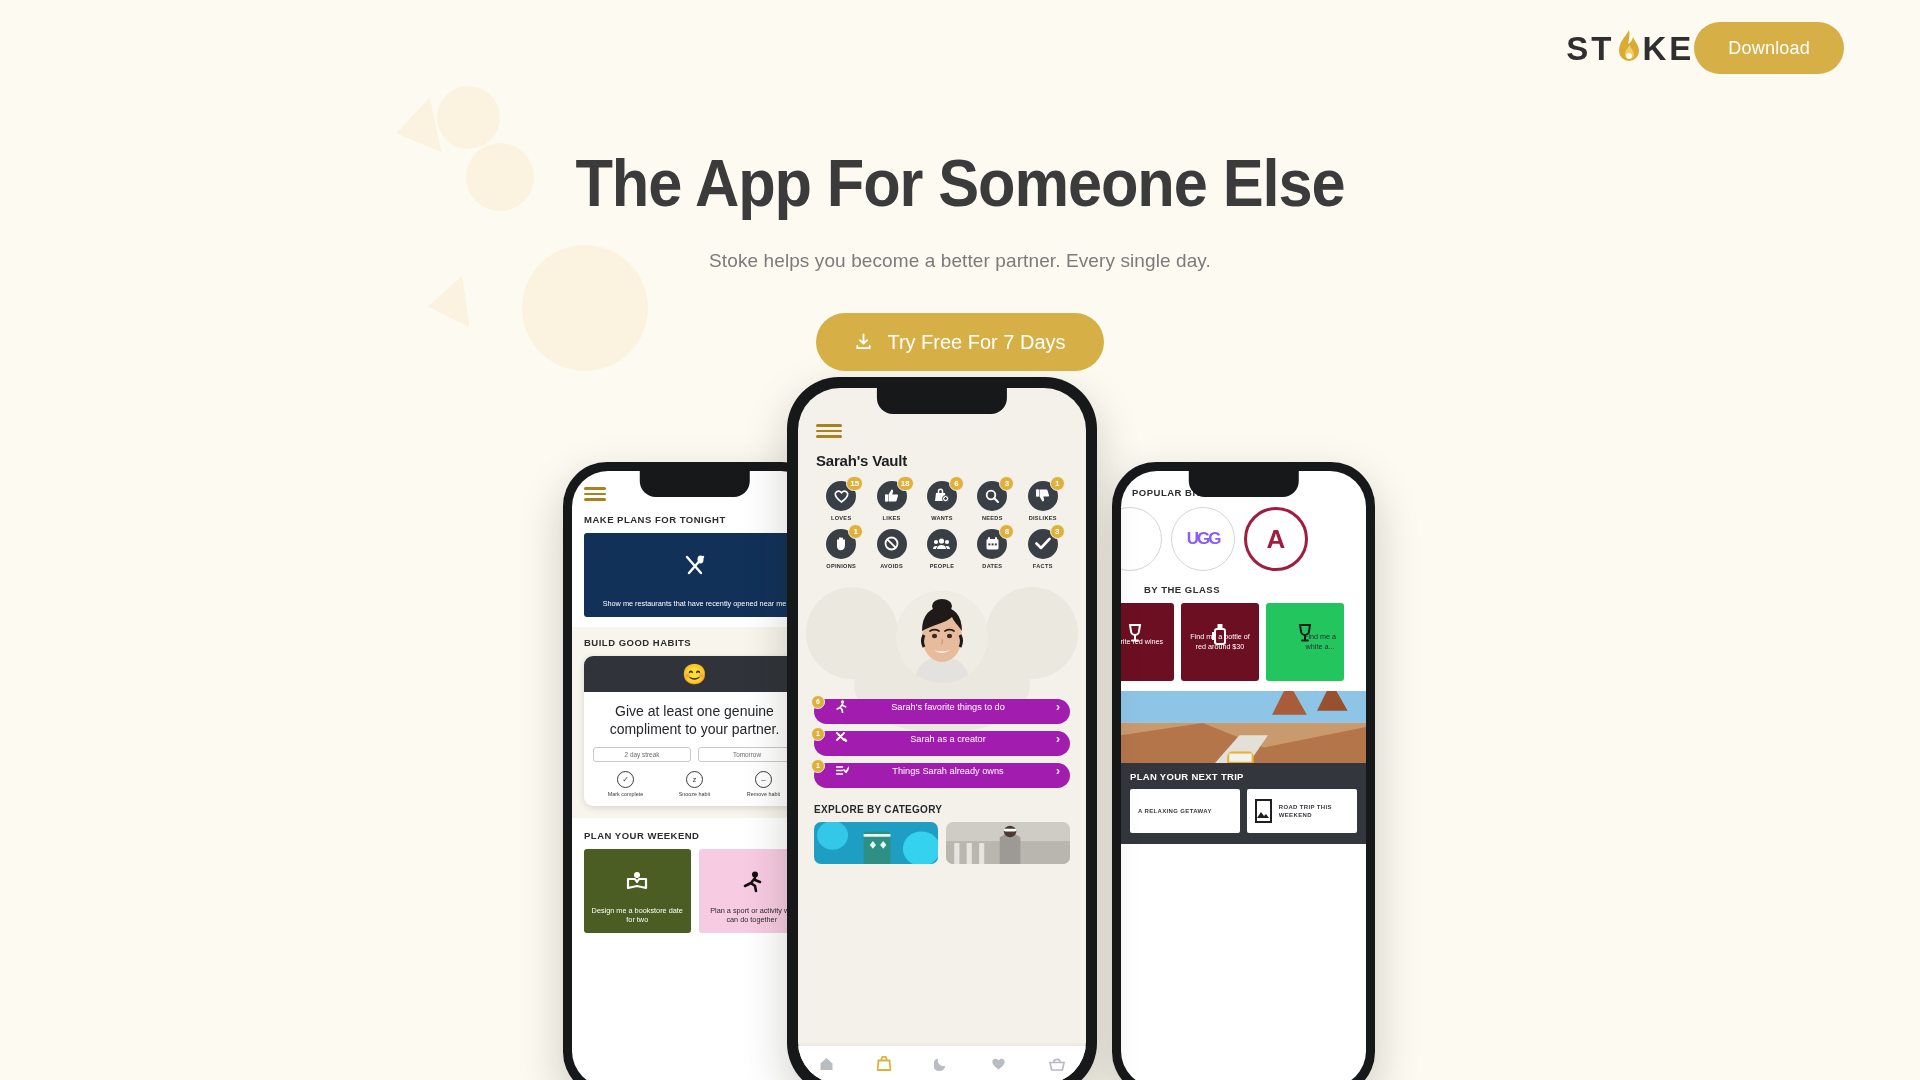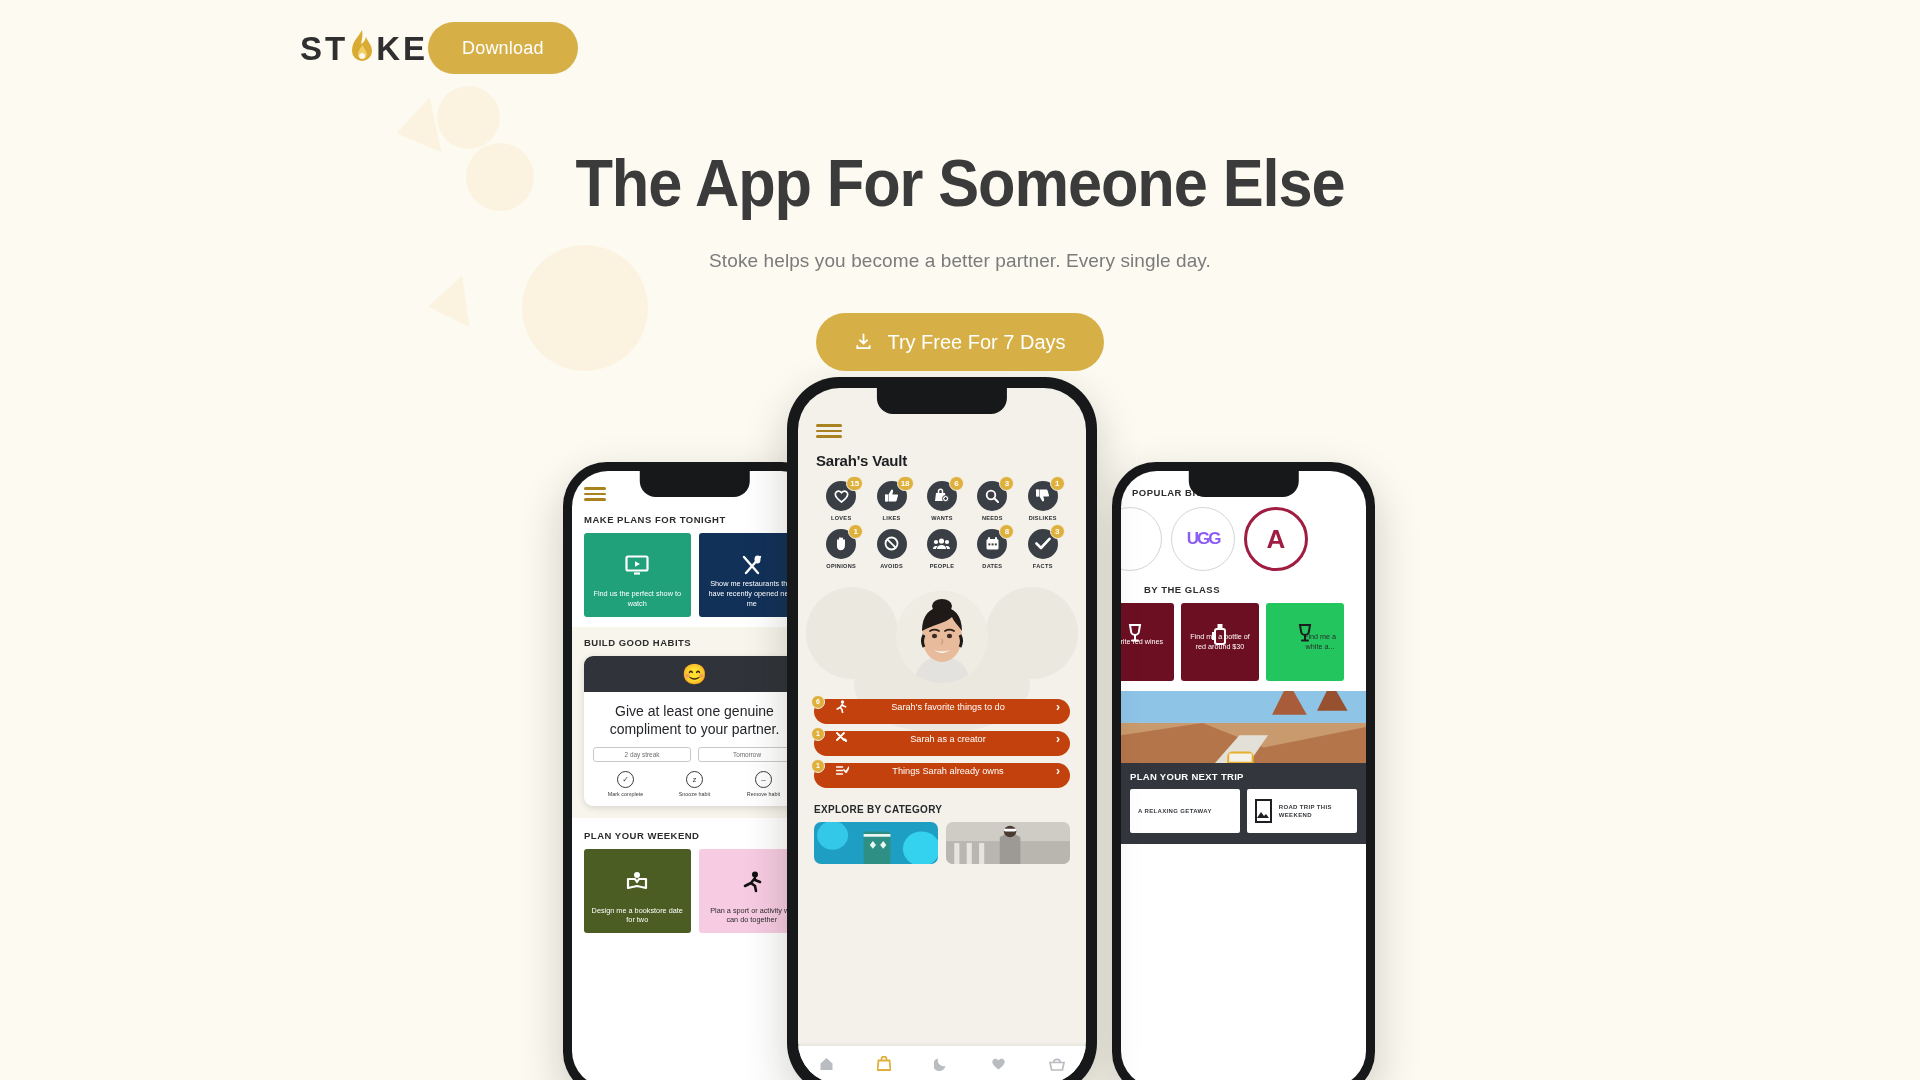--- a/index.html
+++ b/index.html
@@ -21,22 +21,22 @@
   }
   .deco { position:absolute; background:#fbf3df; }
   .deco.circle { border-radius:50%; }
   .deco.tri {
     width:0; height:0; background:transparent;
     border-style:solid;
   }
 
   
   .header {
-    position:absolute; top:0; left:0; right:16px; height:96px;
-    display:flex; align-items:center; justify-content:flex-start;
+    position:absolute; top:0; left:0; right:0; height:96px;
+    display:flex; align-items:center; justify-content:flex-end;
     padding:0 76px 0 300px; z-index:30;
   }
   .logo { display:flex; align-items:center; height:44px; user-select:none; }
   .logo-text {
     font-size:33px; font-weight:bold; letter-spacing:3px;
     color:#2f2f2f; line-height:1;
   }
   .logo-flame { width:26px; height:38px; position:relative; margin:0 1px; display:inline-block; }
   .btn-download {
     background:#d6b046; color:#ffffff;
@@ -148,21 +148,21 @@
   .cat-lbl { font-size:5.6px; font-weight:bold; color:#2b2d30; margin-top:4px; letter-spacing:.3px; }
   .avatar-zone { position:relative; height:118px; margin-top:4px; }
   .blob { position:absolute; border-radius:50%; background:#ebe8df; }
   .avatar {
     position:absolute; left:50%; top:10px; transform:translateX(-50%);
     width:92px; height:92px; border-radius:50%;
     overflow:hidden; background:#e6e3da;
   }
   .pill-row { padding:0 16px; }
   .pill {
-    position:relative; height:25px; background:#c2410c; border-radius:14px;
+    position:relative; height:25px; background:#a21caf; border-radius:14px;
     display:flex; align-items:center; margin-bottom:7px; padding:0 10px 8px 26px;
     color:#fff;
   }
   .pill .p-ico { position:absolute; left:22px; font-size:11px; }
   .pill .p-badge {
     position:absolute; left:-3px; top:-4px;
     width:14px; height:14px; background:#e0b03d; color:#fff;
     border-radius:50%; font-size:7px; font-weight:bold;
     display:flex; align-items:center; justify-content:center;
     border:1.5px solid #f3f1ea;
@@ -256,30 +256,20 @@
     <div class="screen">
       <div class="lp">
         <div class="hamb">
             <i></i>
             <i></i>
             <i></i>
           </div>
 
         <div style="margin-top:13px;" class="sec-title">MAKE PLANS FOR TONIGHT</div>
         <div class="tile-row">
-          <div class="tile" style="background:#21a179;">
-            <span class="t-ico">
-              <svg width="24" height="20" viewBox="0 0 24 20">
-                  <rect x="1.5" y="1.5" width="21" height="14" rx="1.5" fill="none" stroke="#fff" stroke-width="2.2"></rect>
-                  <path d="M10 6.2l5 2.8-5 2.8z" fill="#fff"></path>
-                  <path d="M9 18.5h6" stroke="#fff" stroke-width="2.2"></path>
-                </svg>
-            </span>
-            <span>Find us the perfect show to watch</span>
-          </div>
           <div class="tile" style="background:#123159;">
             <span class="t-ico">
               <svg width="22" height="22" viewBox="0 0 22 22">
                   <path d="M3 2l14 16M19 2L5 18" stroke="#fff" stroke-width="2.4" stroke-linecap="round"></path>
                   <ellipse cx="16.5" cy="4.5" rx="3" ry="4" fill="#fff"></ellipse>
                 </svg>
             </span>
             <span>Show me restaurants that have recently opened near me</span>
           </div>
         </div>

